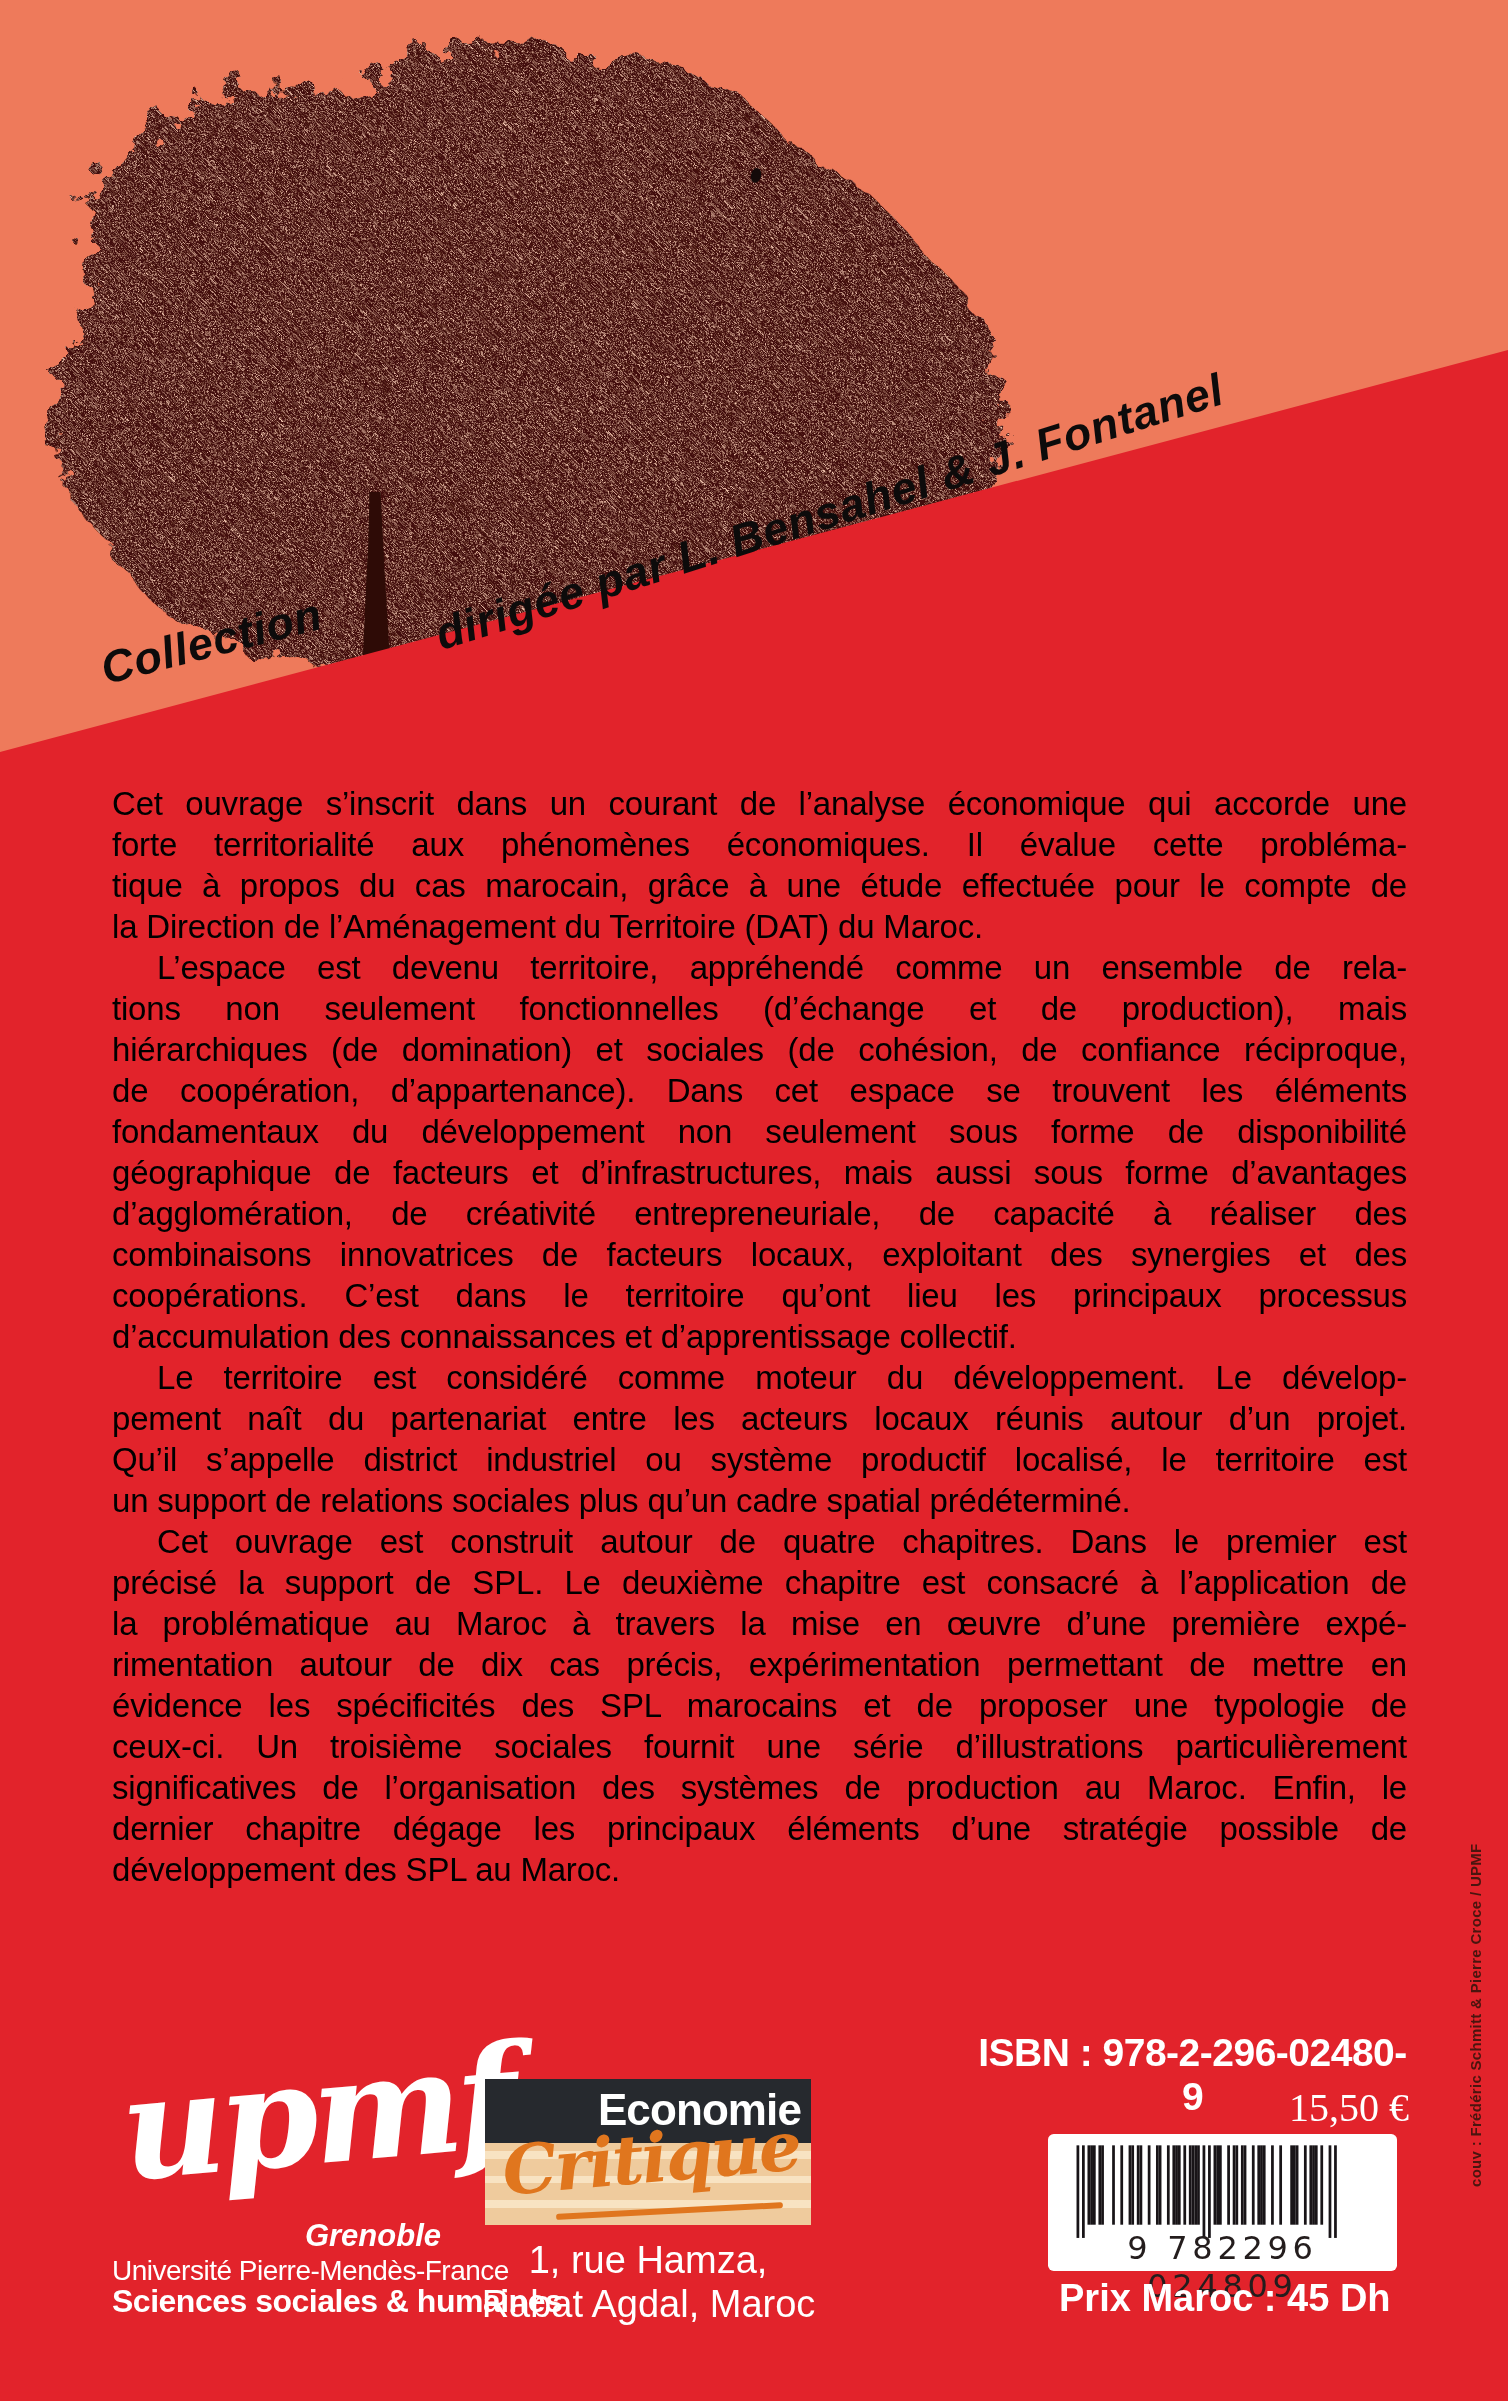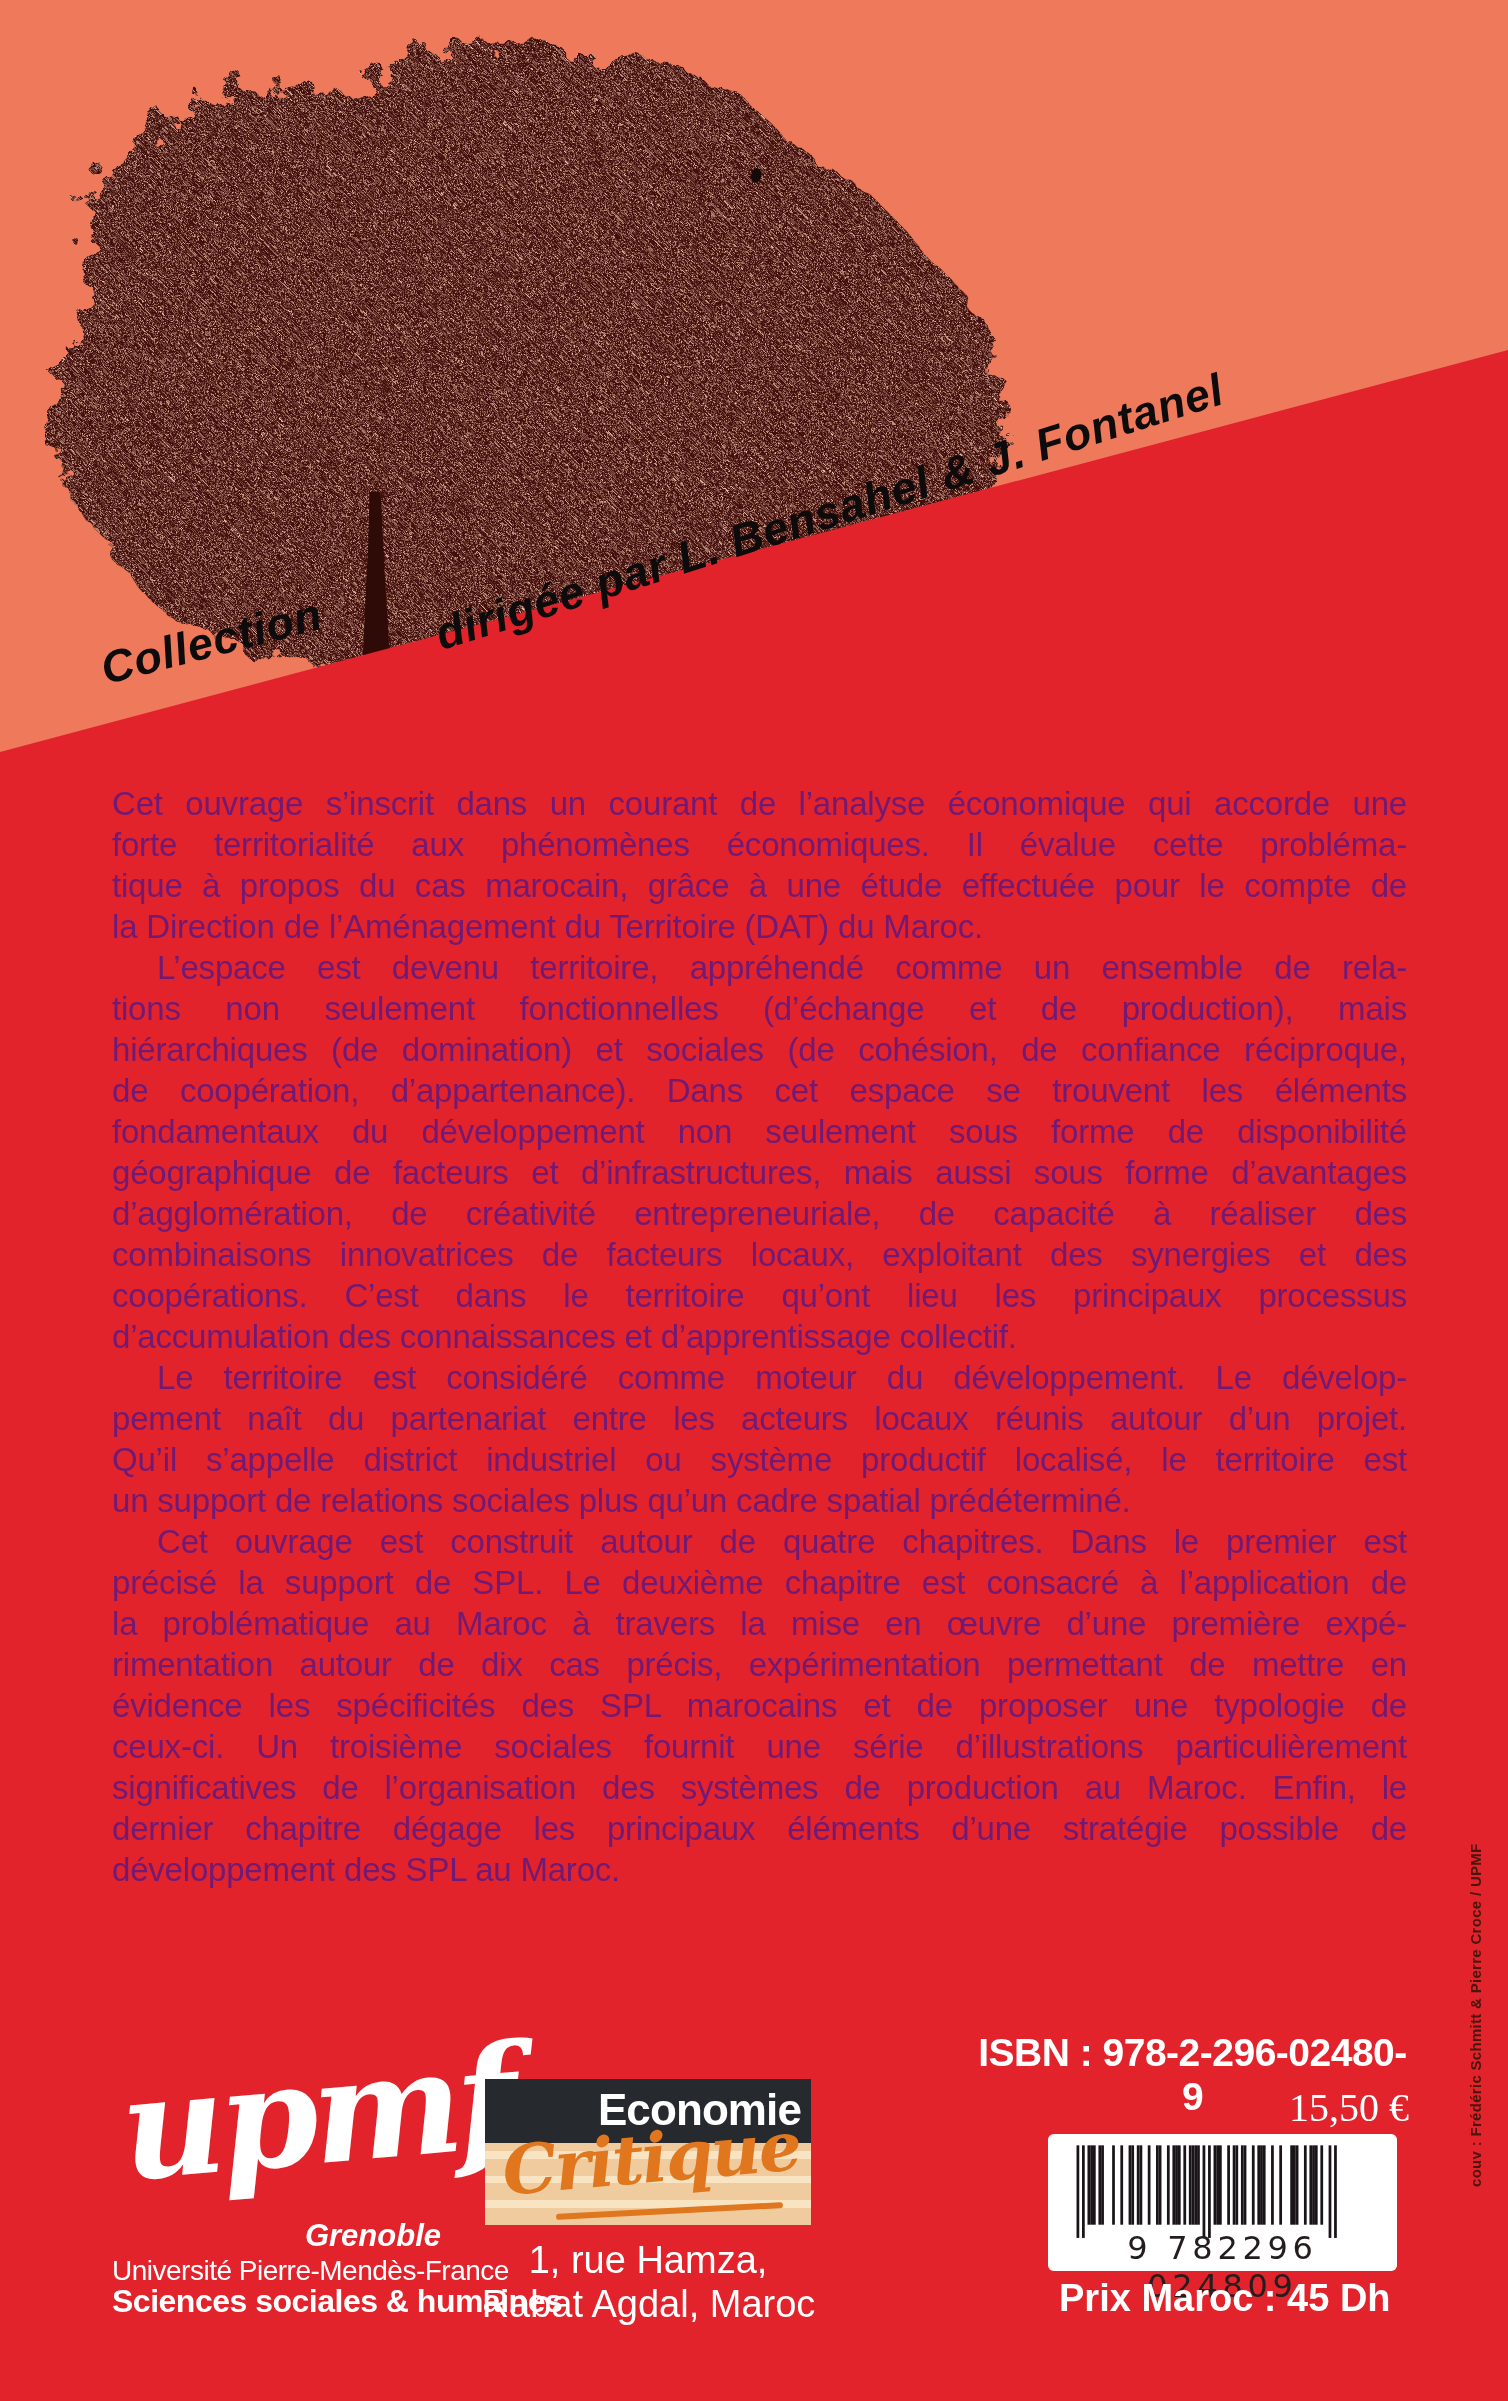--- a/index.html
+++ b/index.html
@@ -18,21 +18,21 @@
 
   
   .collection-label{position:absolute;left:102px;top:644px;
     font-size:45px;font-weight:700;font-style:italic;color:#0d0b0b;
     transform:rotate(-14.5deg);transform-origin:0 50%;letter-spacing:0.9px;white-space:nowrap;}
   .dirigee-label{position:absolute;left:437px;top:610px;
     font-size:45px;font-weight:700;font-style:italic;color:#0d0b0b;
     transform:rotate(-17.5deg);transform-origin:0 50%;letter-spacing:0.9px;white-space:nowrap;}
 
   
-  .synopsis{position:absolute;left:112px;top:783px;width:1295px;color:#701a75;}
+  .synopsis{position:absolute;left:112px;top:783px;width:1295px;color:#000000;}
   .syn-line{font-size:33px;line-height:41px;height:41px;white-space:nowrap;
             letter-spacing:-0.2px;}
   .syn-line.just{white-space:normal;text-align:justify;text-align-last:justify;}
   .syn-line.ind{padding-left:45px;box-sizing:border-box;}
 
   
   .upmf-script{position:absolute;left:121px;top:2042px;color:#fff;
     font-family:"DejaVu Serif",serif;font-style:italic;font-weight:700;
     font-size:142px;letter-spacing:-5.7px;transform:rotate(-5deg);line-height:1;}
   .upmf-city{position:absolute;left:284px;top:2218px;width:157px;text-align:right;

